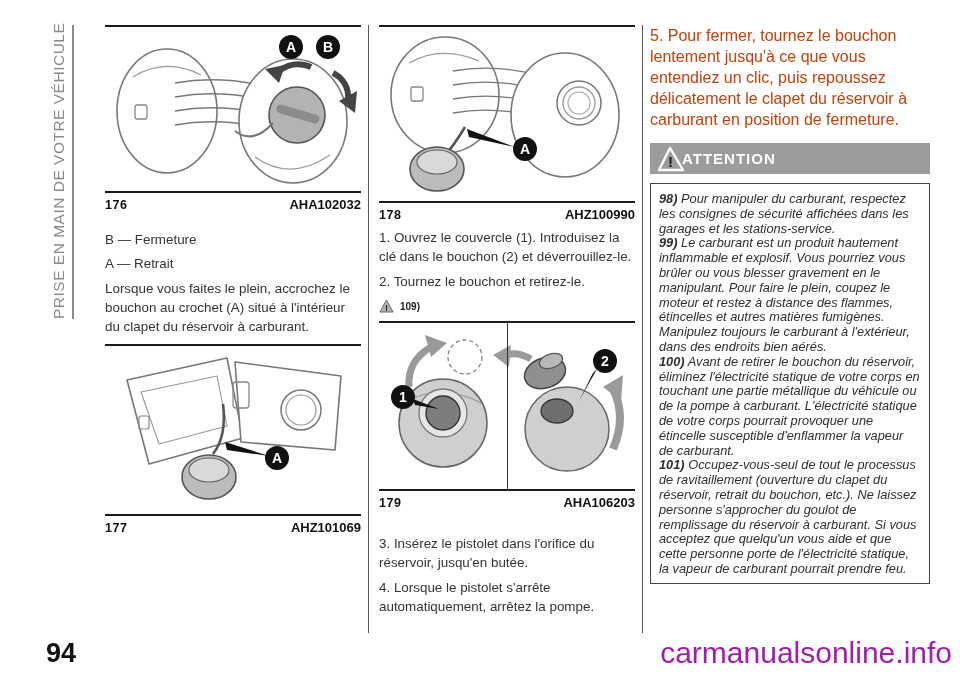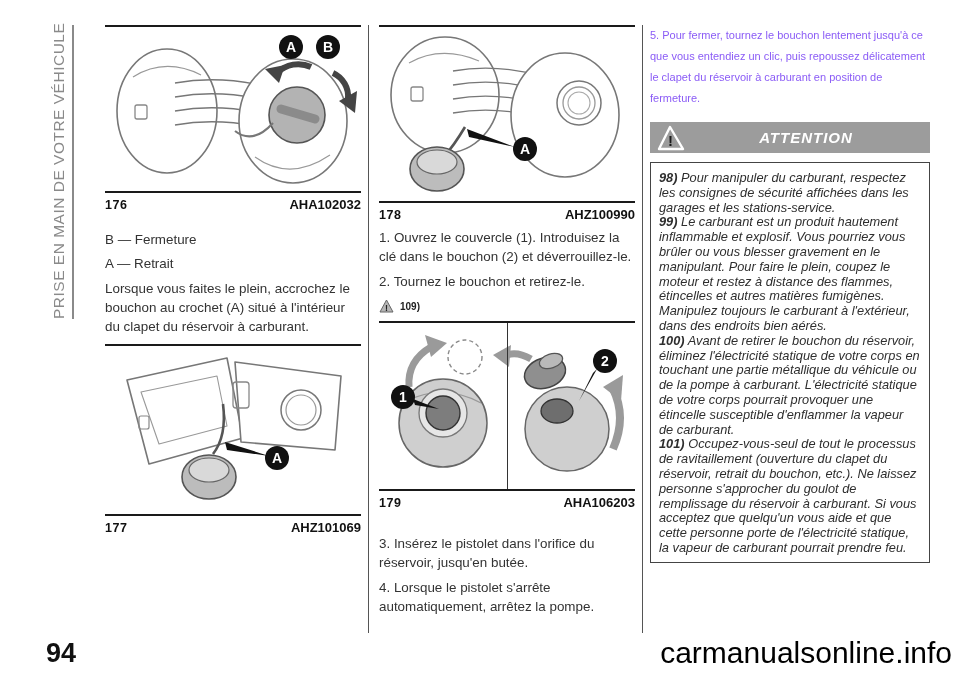--- a/index.html
+++ b/index.html
@@ -34,32 +34,32 @@
   .legend { margin-top:16px; }
   .legend div { line-height:24px; }
   .para { margin-top:3px; }
   .step { margin-top:6px; }
   .heading { font-size:14.5px; font-weight:bold; color:#222; margin-top:15px; }
   .warn-ref { display:flex; align-items:center; gap:6px; margin-top:8px; }
   .warn-ref b { font-size:10px; color:#222; }
   .mt8 { margin-top:8px; } .mt14 { margin-top:24px; }
 
   
-  .col3 .para5 { font-size:11px; line-height:21px; color:#8b5cf6; }
+  .col3 .para5 { font-size:16px; line-height:21px; color:#c2410c; }
   .attention-banner { position:relative; margin-top:13px; height:31px; background:#9c9c9c;
      display:flex; align-items:center; }
-  .attention-banner .att-label { position:absolute; left:0; right:0; text-align:center;
-     color:#fff; font-weight:bold; font-style:italic; font-size:15px; letter-spacing:1px;margin-left:32px; }
+  .attention-banner .att-label { position:absolute; left:0; right:0; 
+     color:#fff; font-weight:bold; font-size:15px; letter-spacing:1px;margin-left:32px; }
   .attention-banner svg { margin-left:7px; position:relative; z-index:1; }
   .warn-box { margin-top:9px; border:1px solid #444; padding:8px 8px 6px 8px; }
   .warn-box p { font-style:italic; font-size:12.8px; line-height:14.8px; color:#2e2e2e; }
   .warn-box b { font-style:italic; }
 
   
-  .watermark { position:absolute; right:8px; top:636px; font-size:30px; color:#000000; }
+  .watermark { position:absolute; right:8px; top:636px; font-size:30px; color:#a21caf; }
 
   .fig179-wrap { position:relative; }
   .fig179-div { position:absolute; left:50%; top:0; width:1px; height:100%; background:#333; }
 </style>
 </head>
 <body>
 
 <div class="page">
 
   <div class="sidebar-title">PRISE EN MAIN DE VOTRE VÉHICULE</div>

